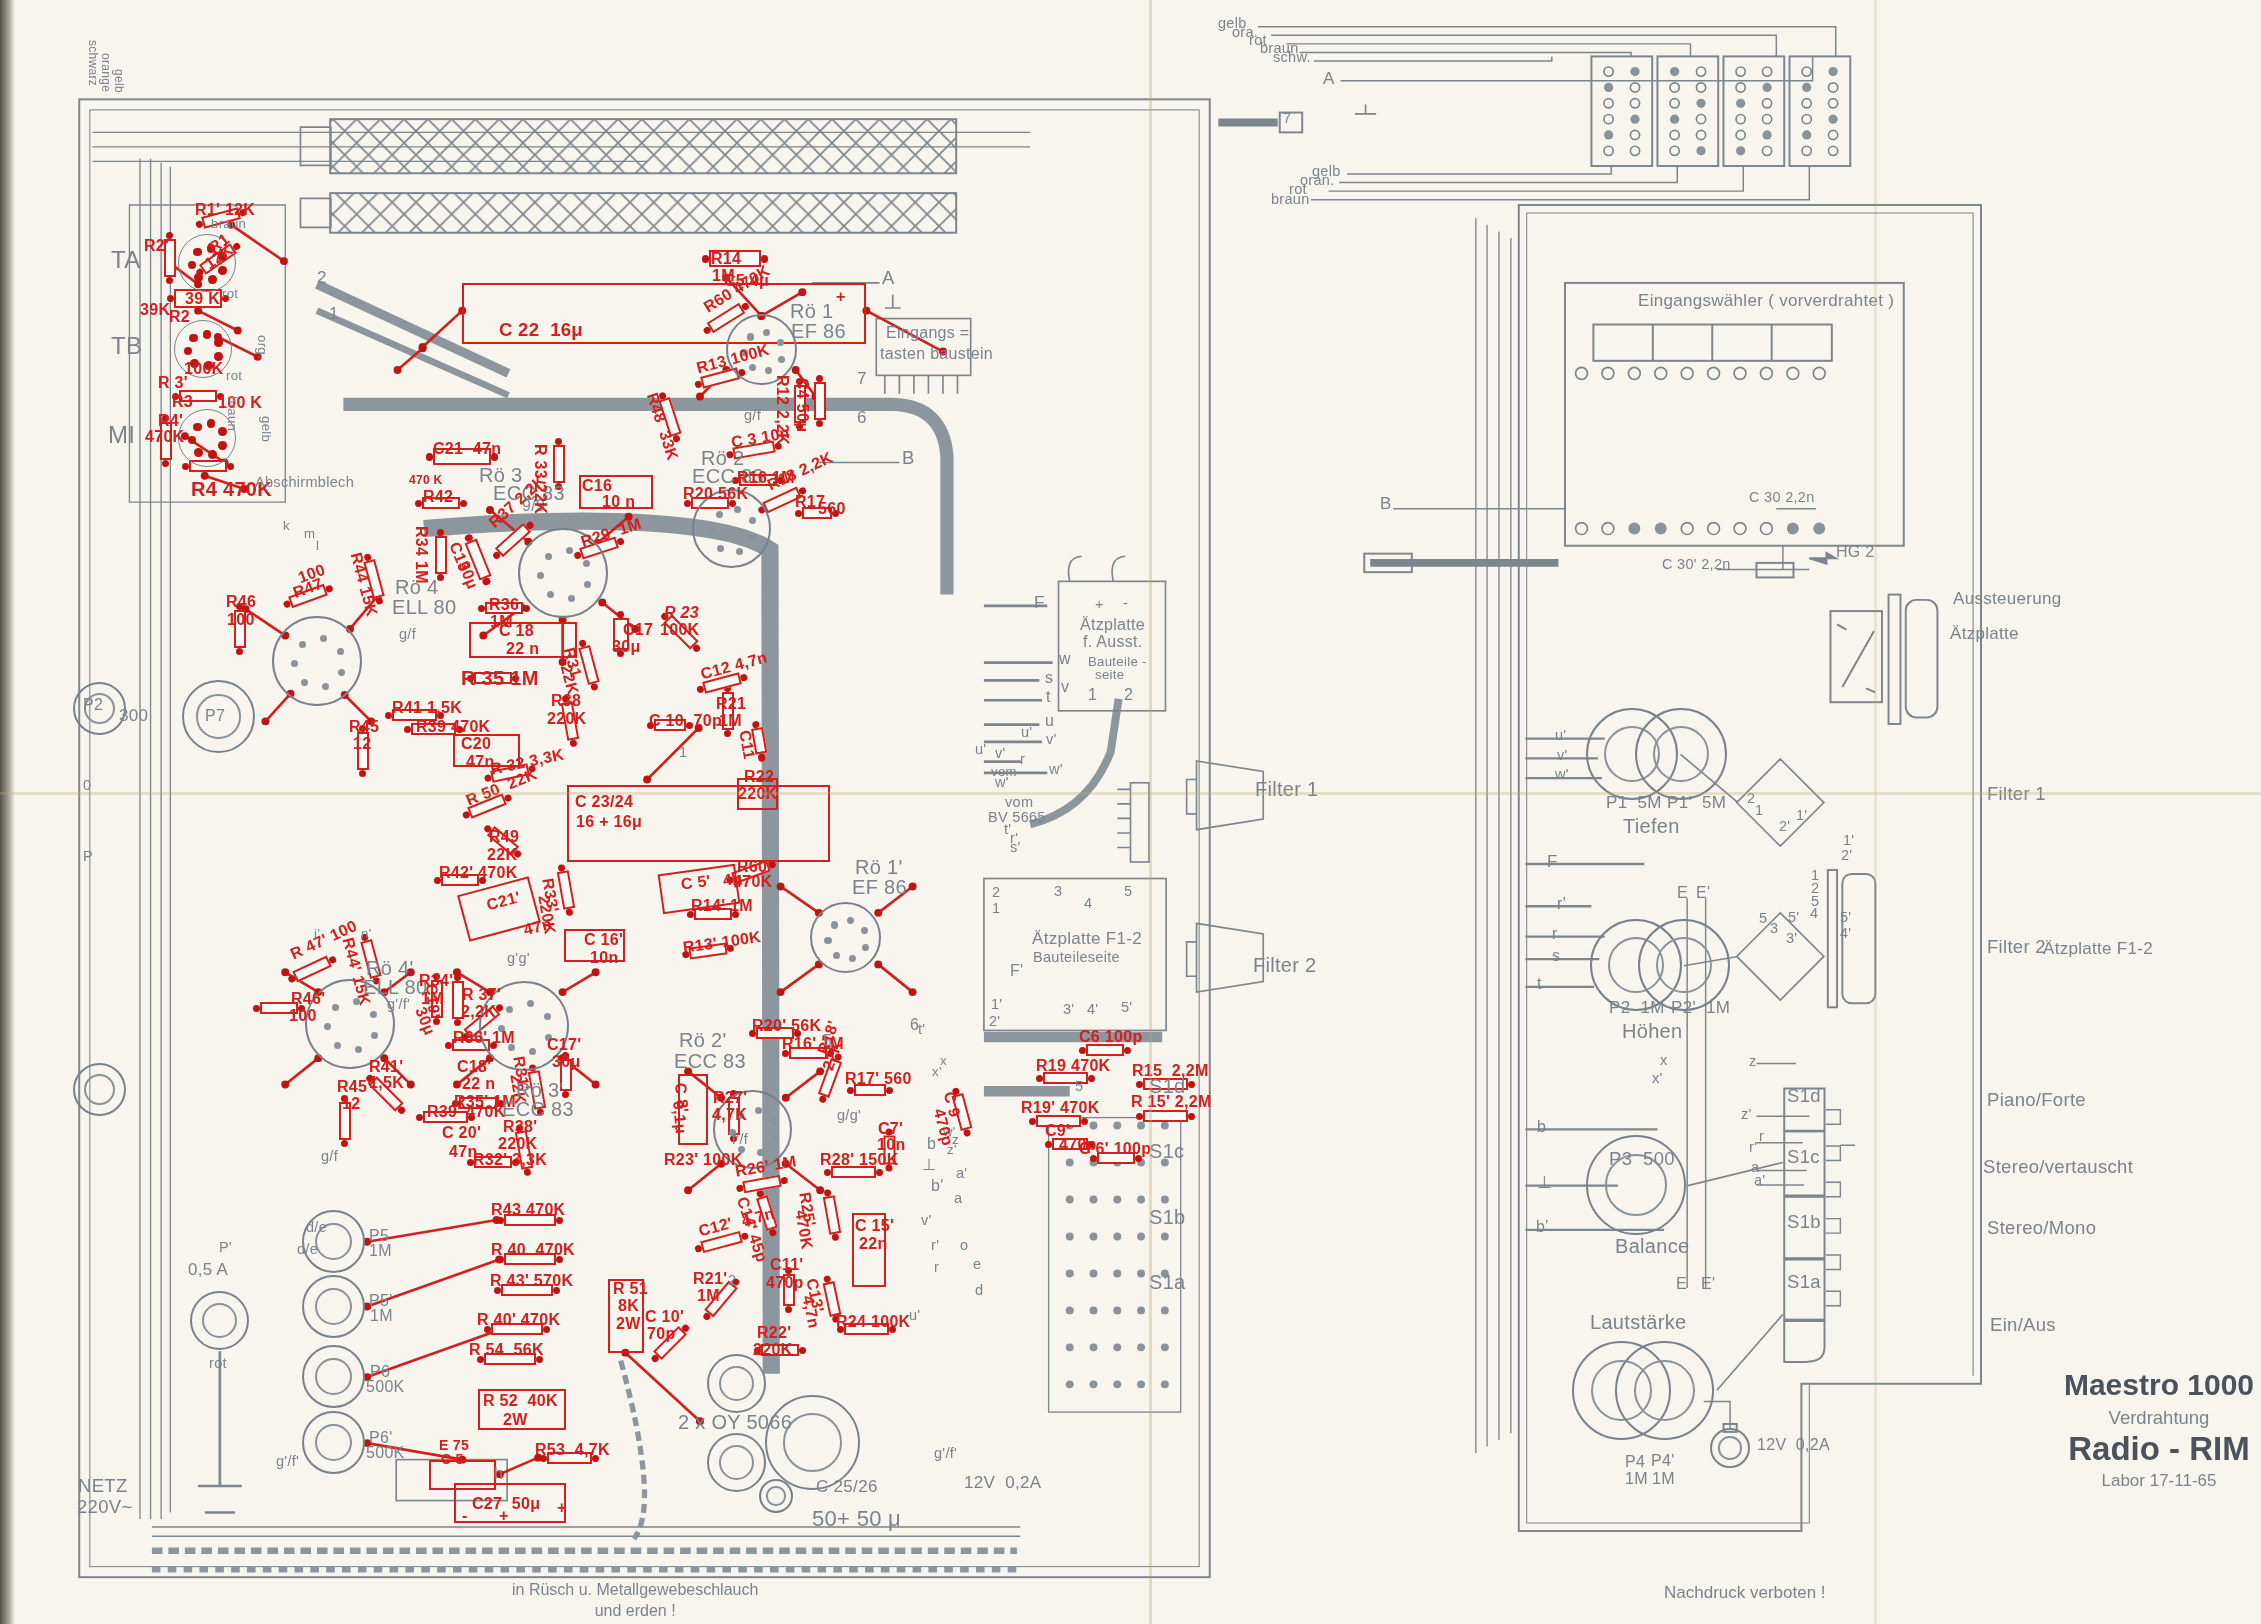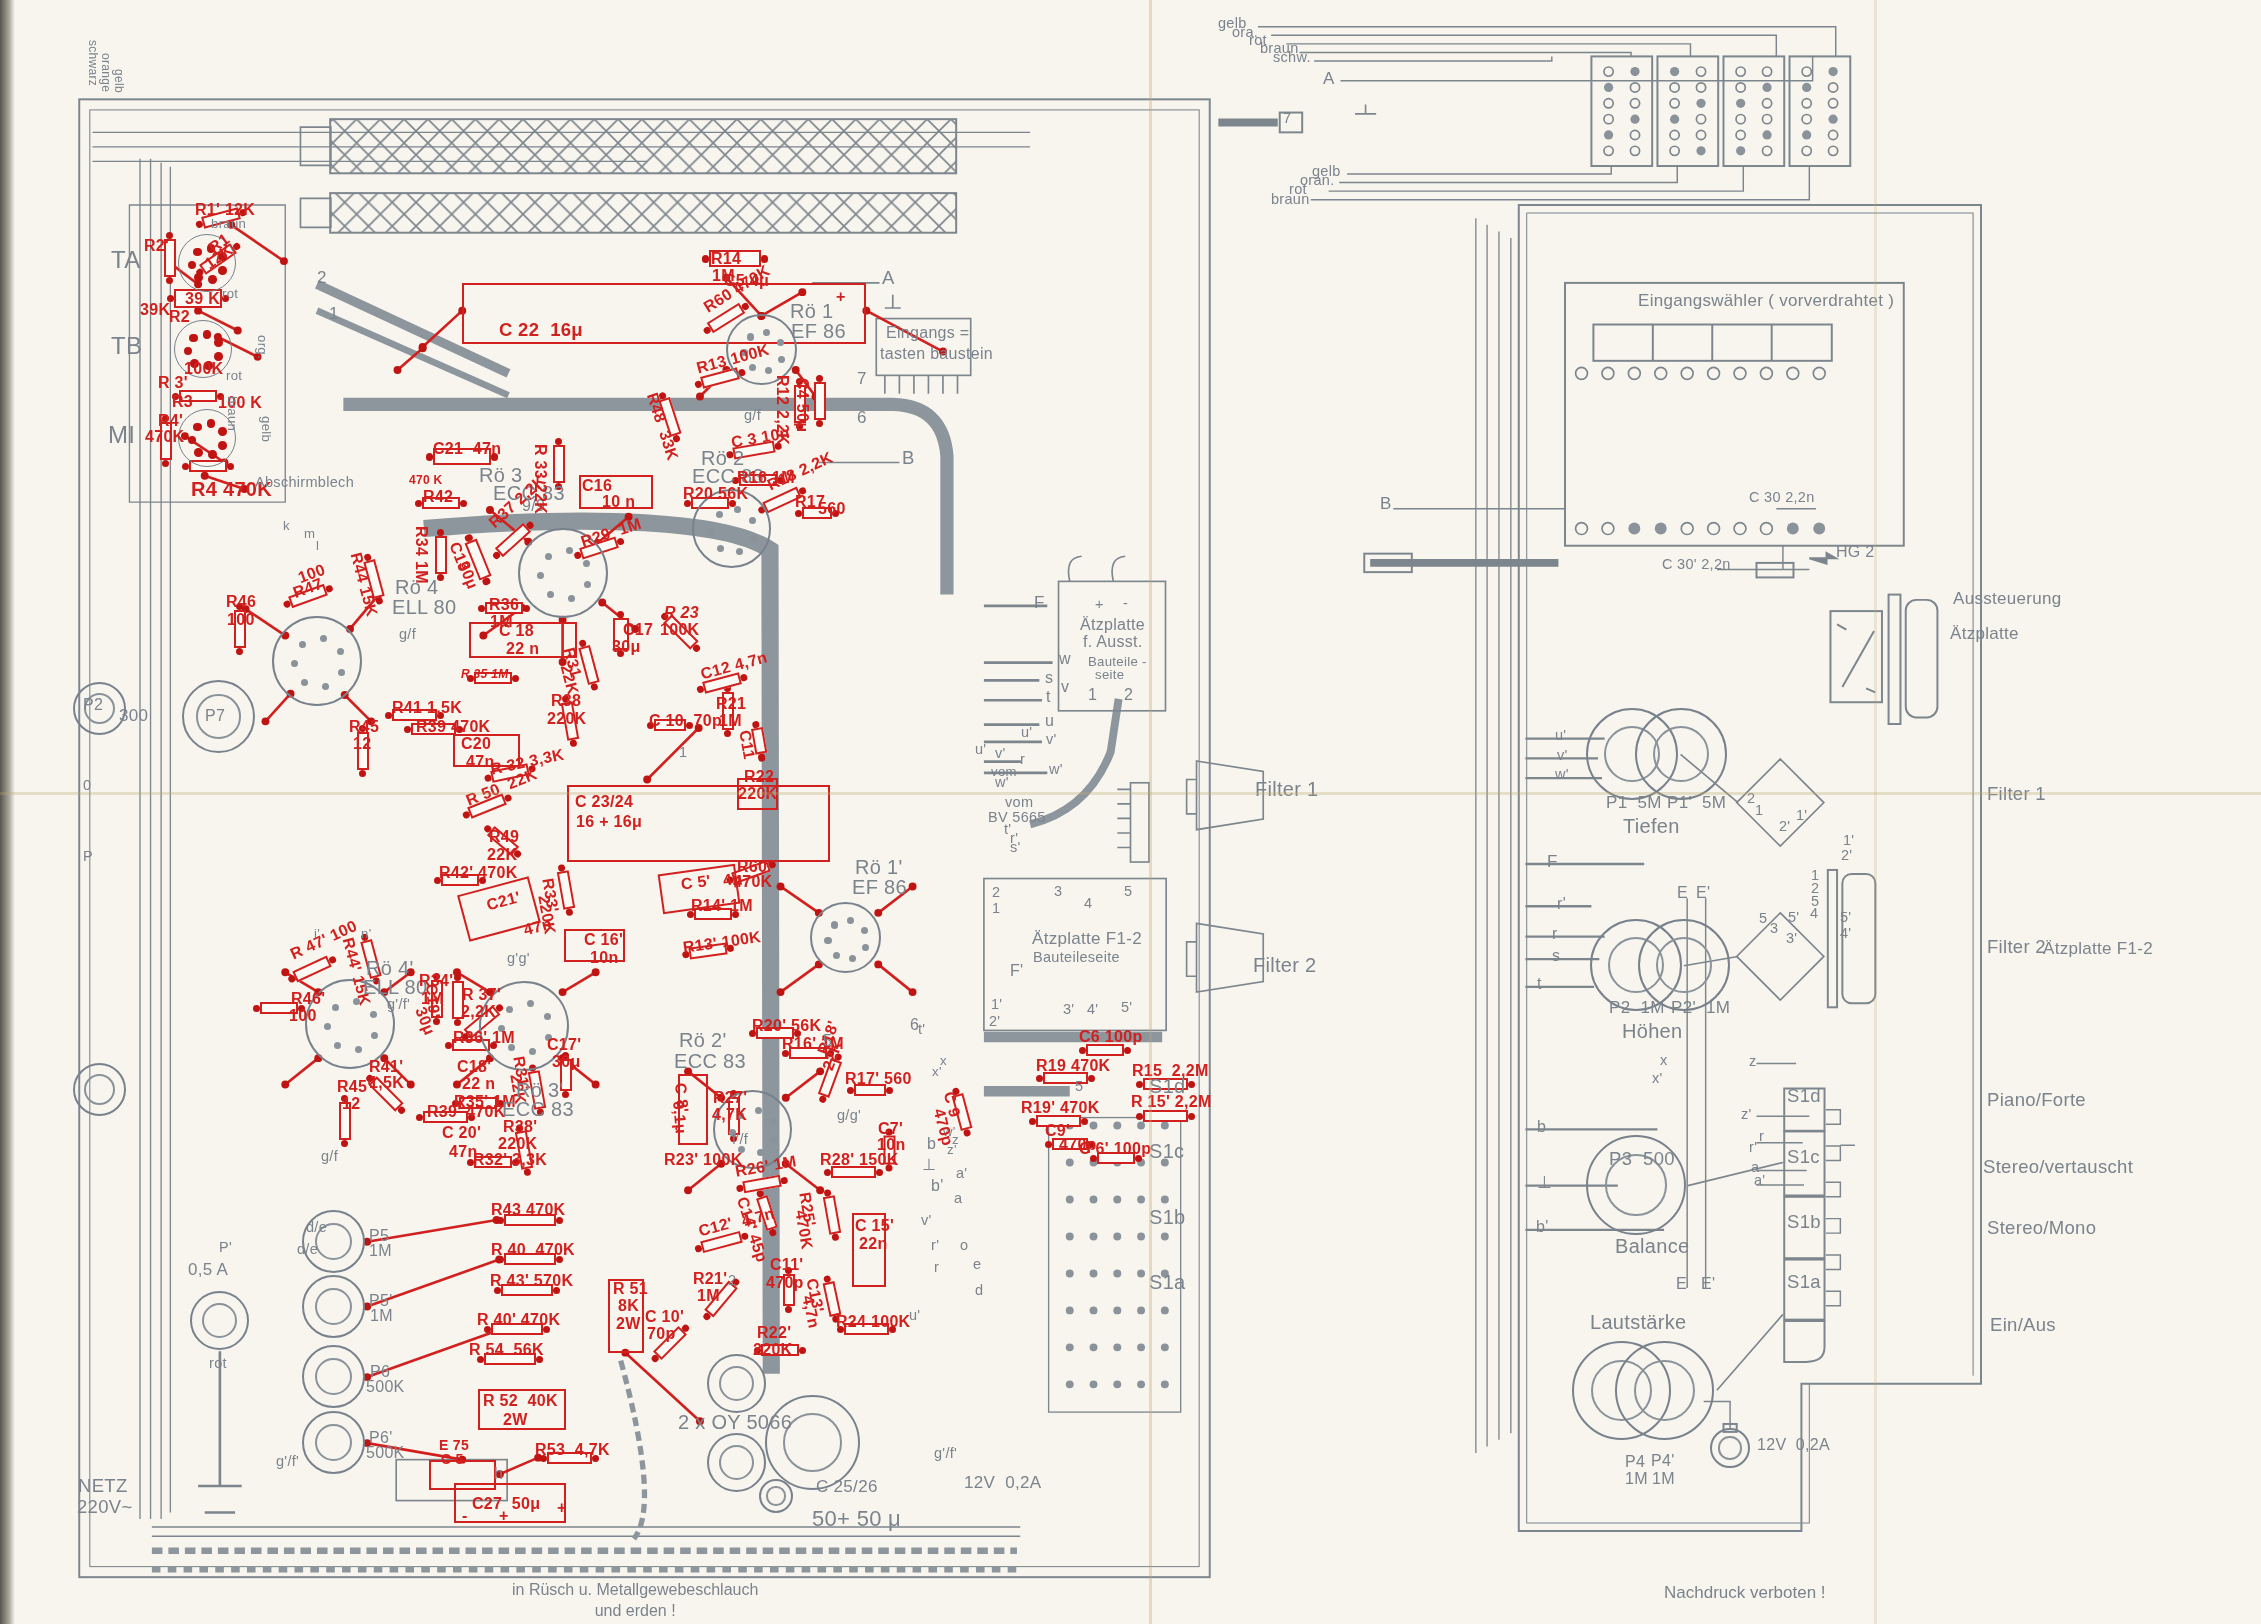--- a/index.html
+++ b/index.html
@@ -685,21 +685,21 @@
       <span class="lb red" style="left: 602px; top: 494px; font-size: 16px;">10 n</span>
       <span class="lb red" style="left: 429px; top: 526px; font-size: 16px; transform: rotate(90deg);">R34 1M</span>
       <span class="lb red" style="left: 486px; top: 519px; font-size: 16px; transform: rotate(-42deg);">R37 2,2K</span>
       <span class="lb red" style="left: 461px; top: 540px; font-size: 16px; transform: rotate(68deg);">C19</span>
       <span class="lb red" style="left: 470px; top: 559px; font-size: 16px; transform: rotate(68deg);">30μ</span>
       <span class="lb red" style="left: 579px; top: 535px; font-size: 16px; transform: rotate(-18deg);">R29  1M</span>
       <span class="lb red" style="left: 489px; top: 597px; font-size: 16px;">R36</span>
       <span class="lb red" style="left: 490px; top: 614px; font-size: 16px;">1M</span>
       <span class="lb red" style="left: 499px; top: 623px; font-size: 16px;">C 18</span>
       <span class="lb red" style="left: 506px; top: 641px; font-size: 16px;">22 n</span>
-      <span class="lb red" style="left: 461px; top: 668px; font-size: 12px; font-style: italic;">R 35 1M</span>
+      <span class="lb red" style="left: 461px; top: 668px; font-size: 20px;">R 35 1M</span>
       <span class="lb red" style="left: 576px; top: 646px; font-size: 16px; transform: rotate(75deg);">R31</span>
       <span class="lb red" style="left: 573px; top: 663px; font-size: 16px; transform: rotate(75deg);">22K</span>
       <span class="lb red" style="left: 623px; top: 622px; font-size: 16px;">C17</span>
       <span class="lb red" style="left: 612px; top: 639px; font-size: 16px;">30μ</span>
       <span class="lb red" style="left: 664px; top: 605px; font-size: 16px; font-style: italic;">R 23</span>
       <span class="lb red" style="left: 660px; top: 622px; font-size: 16px;">100K</span>
       <span class="lb red" style="left: 551px; top: 693px; font-size: 16px;">R38</span>
       <span class="lb red" style="left: 547px; top: 711px; font-size: 16px;">220K</span>
       <span class="lb red" style="left: 649px; top: 713px; font-size: 16px;">C 10  70p</span>
       <span class="lb red" style="left: 716px; top: 696px; font-size: 16px;">R21</span>
@@ -1019,20 +1019,26 @@
       <span class="lb ink" style="left: 1983px; top: 1158px; font-size: 18.5px;">Stereo/vertauscht</span>
       <span class="lb ink" style="left: 1987px; top: 1219px; font-size: 18.5px;">Stereo/Mono</span>
       <span class="lb ink" style="left: 1990px; top: 1316px; font-size: 18.5px;">Ein/Aus</span>
       <span class="lb ink" style="left: 1625px; top: 1454px; font-size: 16px;">P4</span>
       <span class="lb ink" style="left: 1625px; top: 1471px; font-size: 16px;">1M</span>
       <span class="lb ink" style="left: 1651px; top: 1453px; font-size: 16px;">P4'</span>
       <span class="lb ink" style="left: 1652px; top: 1471px; font-size: 16px;">1M</span>
       <span class="lb ink" style="left: 1757px; top: 1437px; font-size: 16px;">12V  0,2A</span>
     </div>
 
+  <div id="titleblock" style="left:2060px;top:1368px;width:198px">
+    <div class="dark" style="font-size:30px">Maestro 1000</div>
+    <div class="ink" style="font-size:18.5px;margin-top:4px">Verdrahtung</div>
+    <div class="dark" style="font-size:33px;margin-top:2.6px">Radio - RIM</div>
+    <div class="ink" style="font-size:17px;margin-top:2.6px">Labor 17-11-65</div>
+  </div>
 
   <div id="groundnote" style="left:512px;top:1580px;text-align:center">
     <div>in Rüsch u. Metallgewebeschlauch</div>
     <div>und erden !</div>
   </div>
   <div id="copyright" style="left:1664px;top:1582px;font-size:17px">Nachdruck   verboten !</div>
 
   <div class="edge"></div>
   <div class="foldv" style="left:1149px"></div>
   <div class="foldv" style="left:1874px;opacity:.6"></div>

